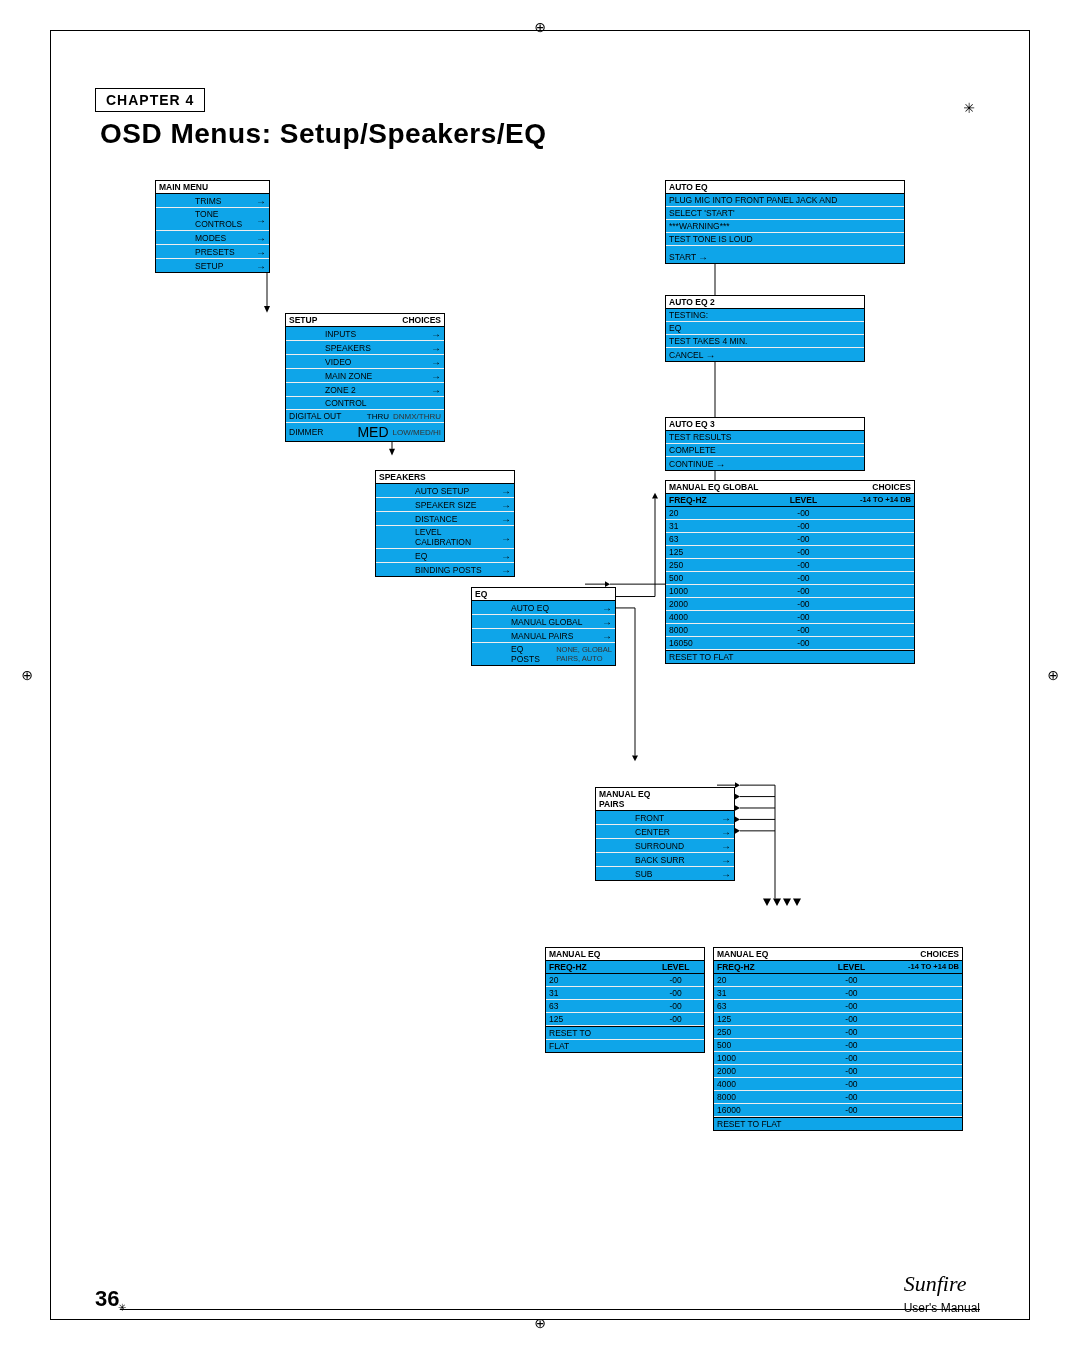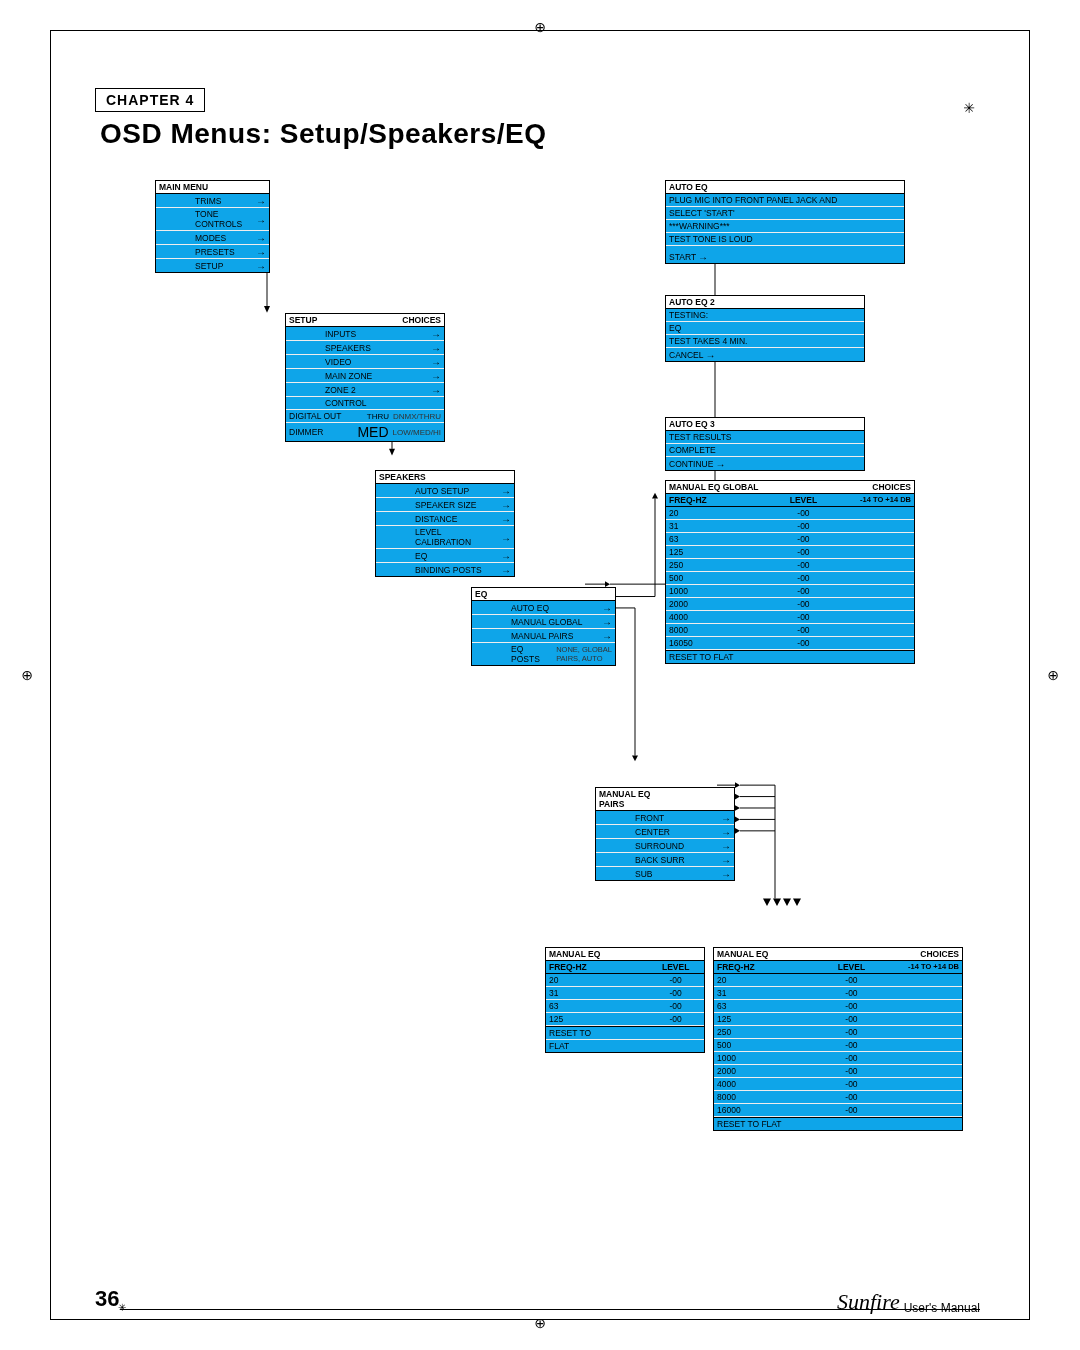--- a/index.html
+++ b/index.html
@@ -107,22 +107,23 @@
       font-weight: bold;
     }
 
     
     .sunfire-footer {
       position: absolute;
       bottom: 35px;
       right: 100px;
       font-size: 13px;
       display: flex;
-      align-items: flex-end;
+      align-items: flex-start;
       gap: 4px;
+      flex-direction: column;
     }
     .sunfire-logo {
       font-style: italic;
       font-size: 22px;
       font-family: Georgia, serif;
     }
     .sunfire-sub {
       font-size: 12px;
     }
 

